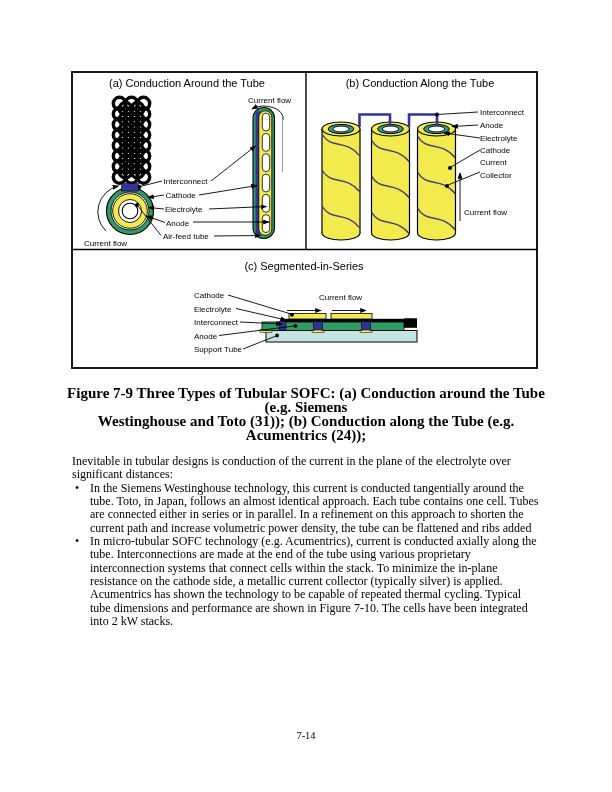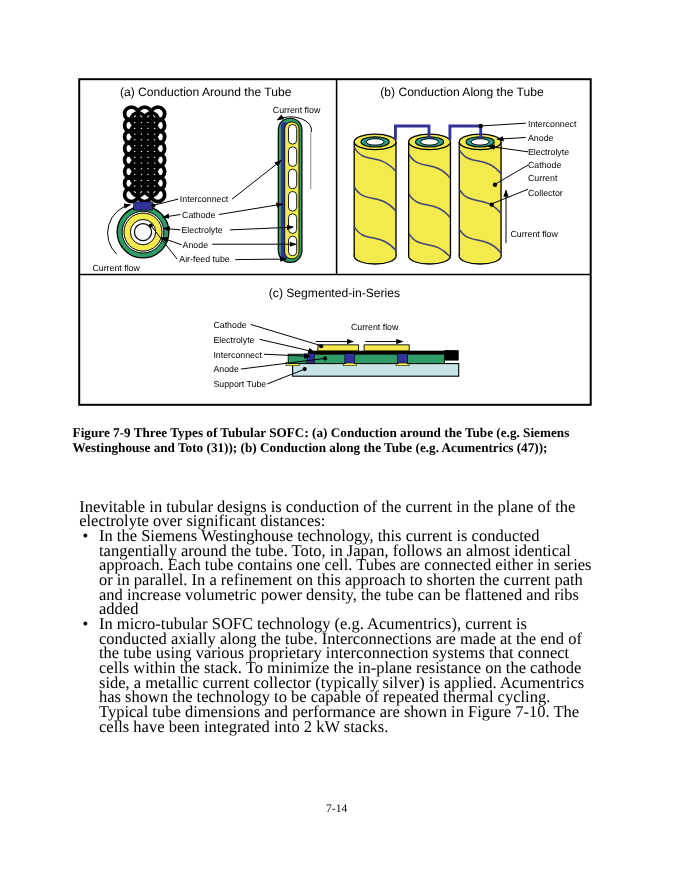--- a/index.html
+++ b/index.html
@@ -15,24 +15,24 @@
   .f-green{fill:var(--green);}
   .f-teal{fill:var(--teal);}
   .f-navy{fill:var(--navy);}
   .f-support{fill:var(--support);}
   .f-white{fill:#fff;}
   .sk{stroke:#000;}
   .lattice{stroke:#000;stroke-width:3.4;fill:none;}
   .s-spiral{stroke:var(--spiral);stroke-width:1.4;fill:none;}
   .s-navy{stroke:var(--navy);stroke-width:2.6;fill:none;}
   .s-gray{stroke:var(--gray_line);stroke-width:1;fill:none;}
-  .caption{position:absolute;left:66px;top:386px;width:480px;
-           font-weight:bold;font-size:12px;line-height:14px;}
+  .caption{position:absolute;left:66px;top:386px;width:480px;text-align:center;
+           font-weight:bold;font-size:15px;line-height:14px;}
   .bodytext{position:absolute;left:72px;top:455px;width:468px;
-            font-size:15px;line-height:13.35px;}
+            font-size:12px;line-height:13.35px;}
   .bullet{position:relative;padding-left:18px;}
   .bullet .mark{position:absolute;left:3px;}
   .pagenum{position:absolute;left:0;top:730px;width:612px;text-align:center;
            font-size:10.5px;}
 </style>
 </head>
 <body>
 
 
 
@@ -237,21 +237,21 @@
   <text class="lbl" x="194" y="298">Cathode</text>
   <text class="lbl" x="194" y="311.5">Electrolyte</text>
   <text class="lbl" x="194" y="325">Interconnect</text>
   <text class="lbl" x="194" y="338.5">Anode</text>
   <text class="lbl" x="194" y="352">Support Tube</text>
 </svg>
 
 
 <div class="caption">
   <div>Figure 7-9  Three Types of Tubular SOFC: (a) Conduction around the Tube (e.g. Siemens</div>
-  <div>Westinghouse and Toto (31)); (b) Conduction along the Tube (e.g. Acumentrics (47));</div>
+  <div>Westinghouse and Toto (31)); (b) Conduction along the Tube (e.g. Acumentrics (24));</div>
 </div>
 
 
 <div class="bodytext">
   <div>Inevitable in tubular designs is conduction of the current in the plane of the electrolyte over significant distances:</div>
   <div class="bullet">
     <span class="mark">•</span>
     <span>In the Siemens Westinghouse technology, this current is conducted tangentially around the tube. Toto, in Japan, follows an almost identical approach. Each tube contains one cell. Tubes are connected either in series or in parallel. In a refinement on this approach to shorten the current path and increase volumetric power density, the tube can be flattened and ribs added</span>
   </div>
   <div class="bullet">

